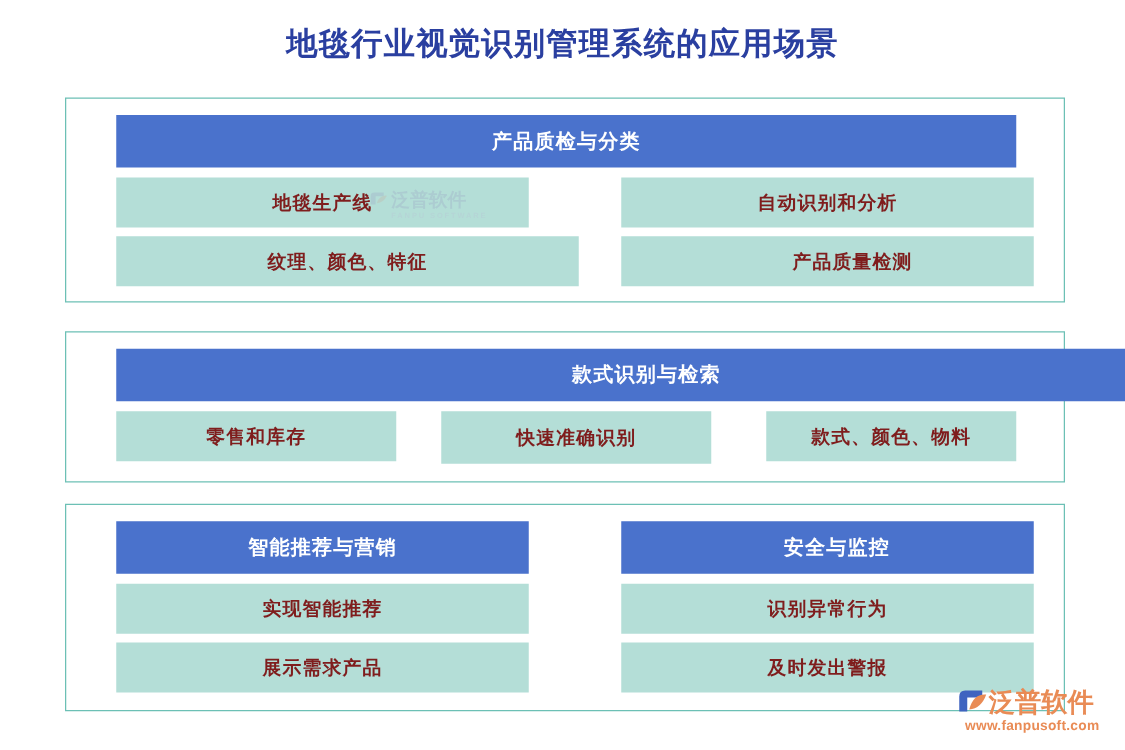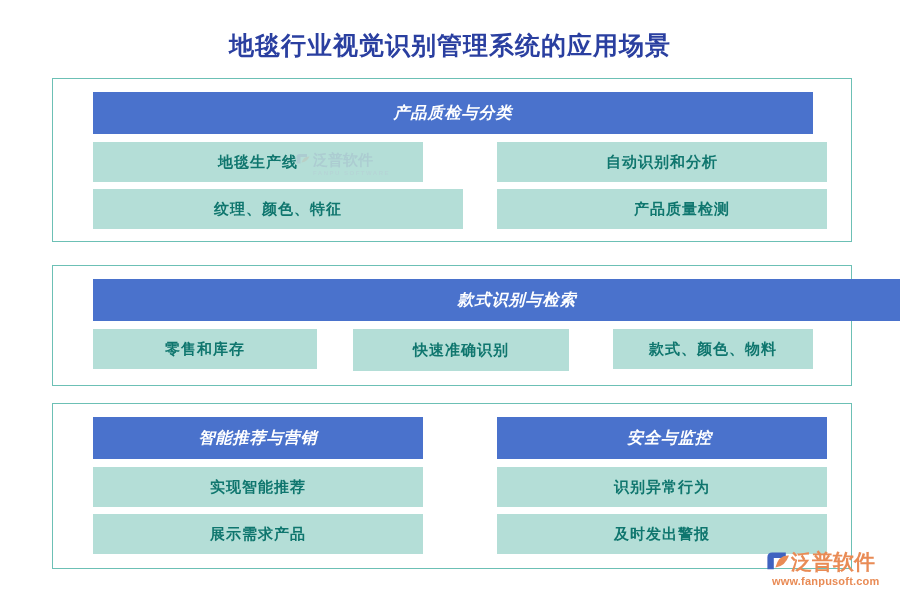--- a/index.html
+++ b/index.html
@@ -24,21 +24,20 @@
     position: absolute;
     left: 0;
     top: 18px;
     width: 900px;
     text-align: center;
     font-size: 25px;
     font-weight: bold;
     color: #2a3fa0;
     letter-spacing: 1px;
     white-space: nowrap;
-    margin-top: 11px;
   }
 
   
   .panel {
     position: absolute;
     border: 1px solid #6cc0b5;
     background: #ffffff;
   }
   #panel-0 { left: 52px; top: 78px;  width: 800px; height: 164px; }
   #panel-1 { left: 52px; top: 265px; width: 800px; height: 121px; }
@@ -49,28 +48,27 @@
     position: absolute;
     background: #4a72cc;
     color: #ffffff;
     font-size: 16px;
     font-weight: bold;
     display: flex;
     align-items: center;
     justify-content: center;
     letter-spacing: 1px;
     white-space: nowrap;
-    font-style: italic;
   }
 
   
   .cell {
     position: absolute;
     background: #b4ded7;
-    color: #0f766e;
+    color: #7f1d1d;
     font-size: 15px;
     font-weight: bold;
     display: flex;
     align-items: center;
     justify-content: center;
     letter-spacing: 1px;
     white-space: nowrap;
   }
 
   

